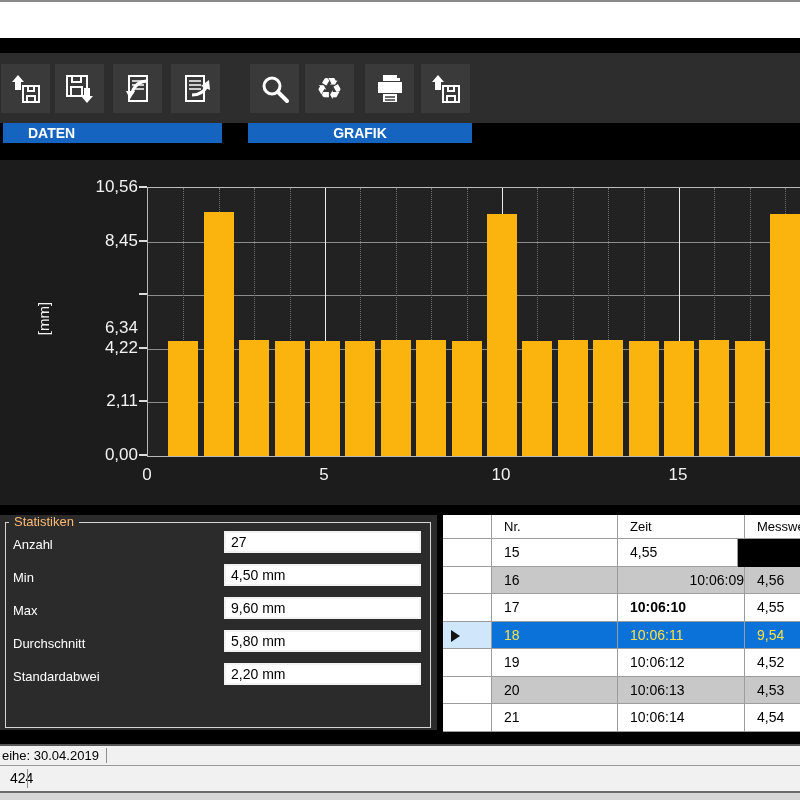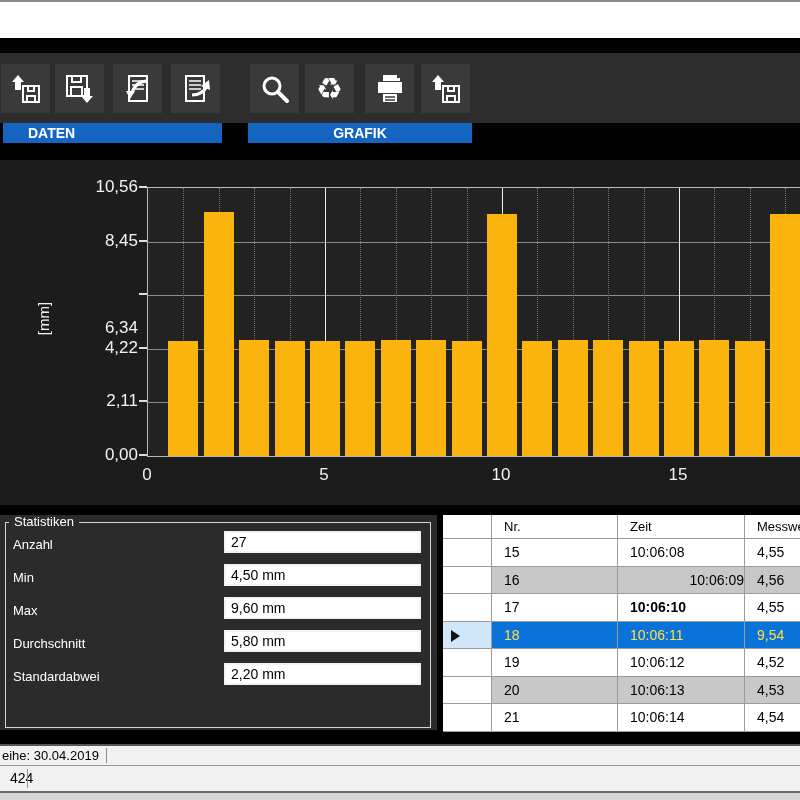--- a/index.html
+++ b/index.html
@@ -35,21 +35,21 @@
   .bar{position:absolute;width:30px;}
   .ytick{position:absolute;width:76px;text-align:right;color:#f2f2f2;font-size:17px;}
   .ymark{position:absolute;width:8px;height:2px;background:#dcdcdc;}
   .xtick{position:absolute;width:46px;text-align:center;color:#f2f2f2;font-size:17px;}
   .axis-title{position:absolute;left:20px;top:150px;width:46px;text-align:center;
               color:#f2f2f2;font-size:15px;transform:rotate(-90deg);}
 
   
   .stats-panel{left:0;top:515px;width:437px;height:215px;background:#2b2b2b;}
   .fs-border{position:absolute;left:5px;top:7px;width:424px;height:204px;border:1px solid #d4d4d4;}
-  .fs-legend{position:absolute;left:9px;top:0;background:#2b2b2b;padding:0 5px;color:#ffffff;
+  .fs-legend{position:absolute;left:9px;top:0;background:#2b2b2b;padding:0 5px;color:#fdba74;
              font-size:13px;line-height:14px;}
   .stat-label{position:absolute;left:13px;color:#fff;font-size:13px;}
   .stat-input{position:absolute;left:224px;width:183px;height:16px;background:#fff;
               border:2px solid #f2f2f2;color:#000;font-size:14px;padding:1px 5px;
               font-family:"Liberation Sans","DejaVu Sans",sans-serif;}
 
   
   .grid-panel{left:443px;top:515px;width:357px;height:257px;overflow:hidden;background:#000;}
   .grow{position:absolute;left:0;display:flex;width:423px;}
   .gcell{box-sizing:border-box;border-right:1px solid #9c9c9c;border-bottom:1px solid #9c9c9c;
@@ -237,21 +237,20 @@
   <div class="abs grid-panel" id="datagrid">
       <div class="grow ghead" style="top: 0px; height: 24px;">
         <div class="gcell selector" style="width: 49px; flex: 0 0 49px;"></div>
         <div class="gcell headcell" style="width: 126px; flex: 0 0 126px;">Nr.</div>
         <div class="gcell headcell" style="width: 127px; flex: 0 0 127px;">Zeit</div>
         <div class="gcell headcell" style="width: 120px; flex: 0 0 120px;">Messwert</div>
       </div>
       <div class="grow " style="top: 24px; height: 27.5px;">
         <div class="gcell selector" style="width: 49px; flex: 0 0 49px;"></div>
         <div class="gcell datacell" style="width: 126px; flex: 0 0 126px;">15</div>
-        <div class="gcell datacell" style="width: 127px; flex: 0 0 127px;">10:06:08</div>
         <div class="gcell datacell" style="width: 120px; flex: 0 0 120px;">4,55</div>
       </div>
       <div class="grow alt" style="top: 51.5px; height: 27.5px;">
         <div class="gcell selector" style="width: 49px; flex: 0 0 49px;"></div>
         <div class="gcell datacell" style="width: 126px; flex: 0 0 126px;">16</div>
         <div class="gcell datacell" style="width: 127px; flex: 0 0 127px; text-align: right;">10:06:09</div>
         <div class="gcell datacell" style="width: 120px; flex: 0 0 120px;">4,56</div>
       </div>
       <div class="grow " style="top: 79px; height: 27.5px;">
         <div class="gcell selector" style="width: 49px; flex: 0 0 49px;"></div>

